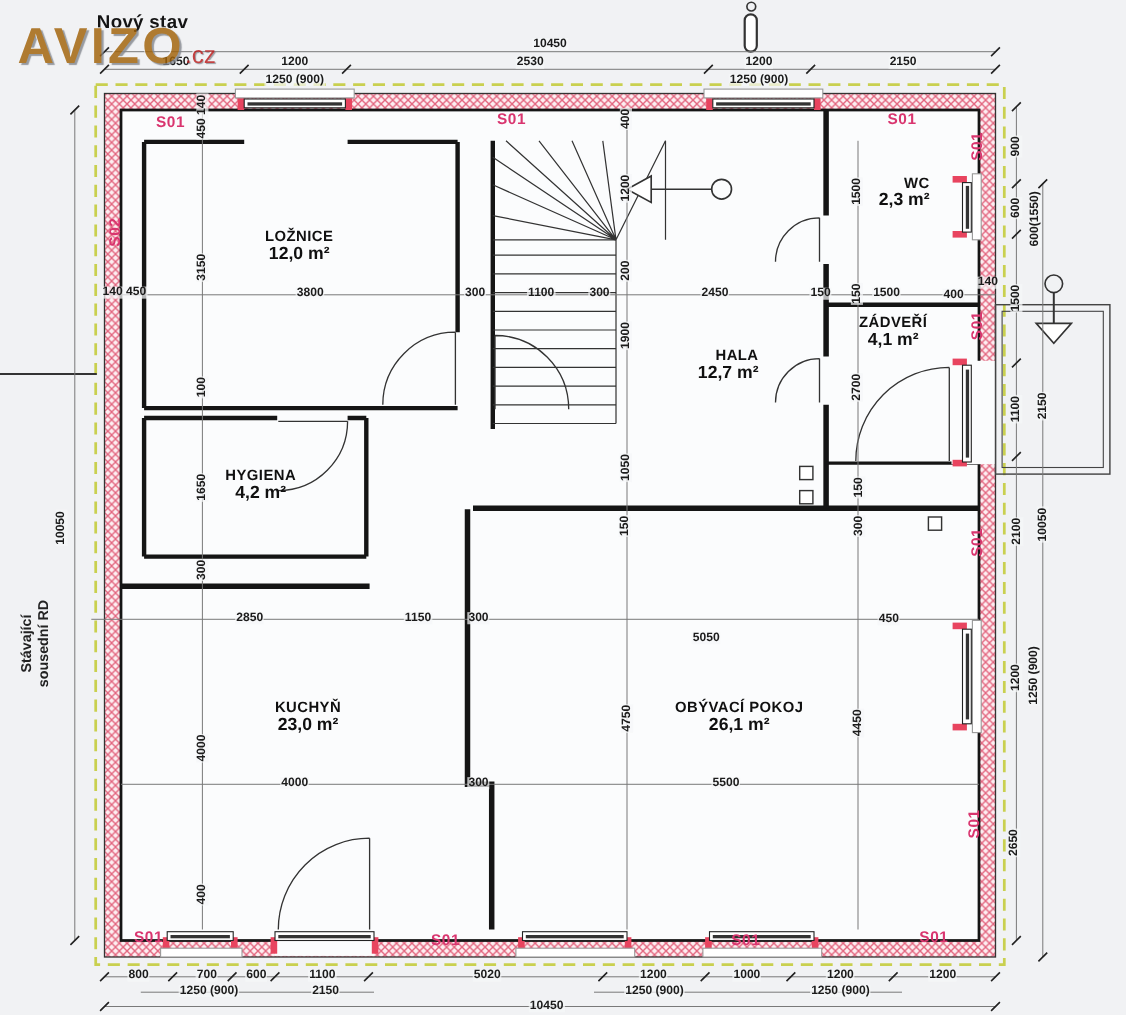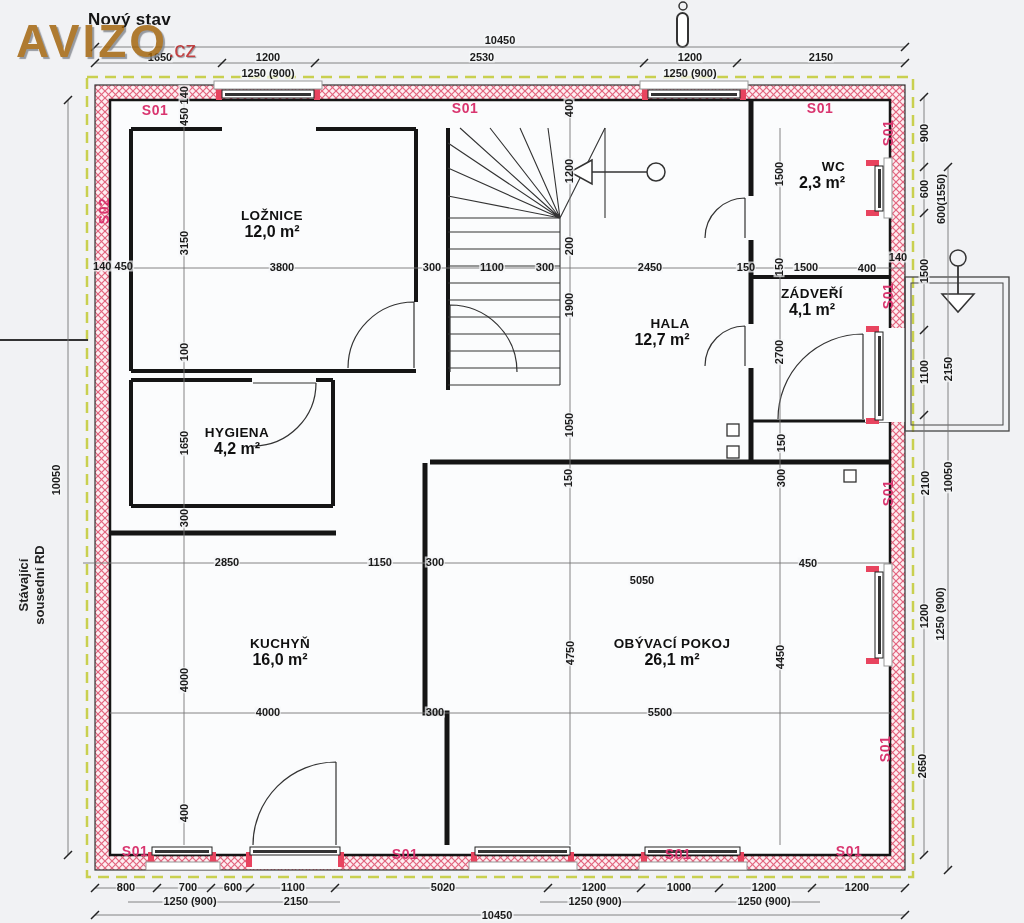--- a/index.html
+++ b/index.html
@@ -295,20 +295,20 @@
       <div class="room" style="left: 662px; top: 332px;">
         <div class="nm">HALA</div>
         <div class="ar">12,7 m²</div>
       </div>
       <div class="room" style="left: 237px; top: 441px;">
         <div class="nm">HYGIENA</div>
         <div class="ar">4,2 m²</div>
       </div>
       <div class="room" style="left: 280px; top: 652px;">
         <div class="nm">KUCHYŇ</div>
-        <div class="ar">16,0 m²</div>
+        <div class="ar">23,0 m²</div>
       </div>
       <div class="room" style="left: 672px; top: 652px;">
         <div class="nm">OBÝVACÍ POKOJ</div>
         <div class="ar">26,1 m²</div>
       </div>
     </div>
 </div>
 
 </body></html>

